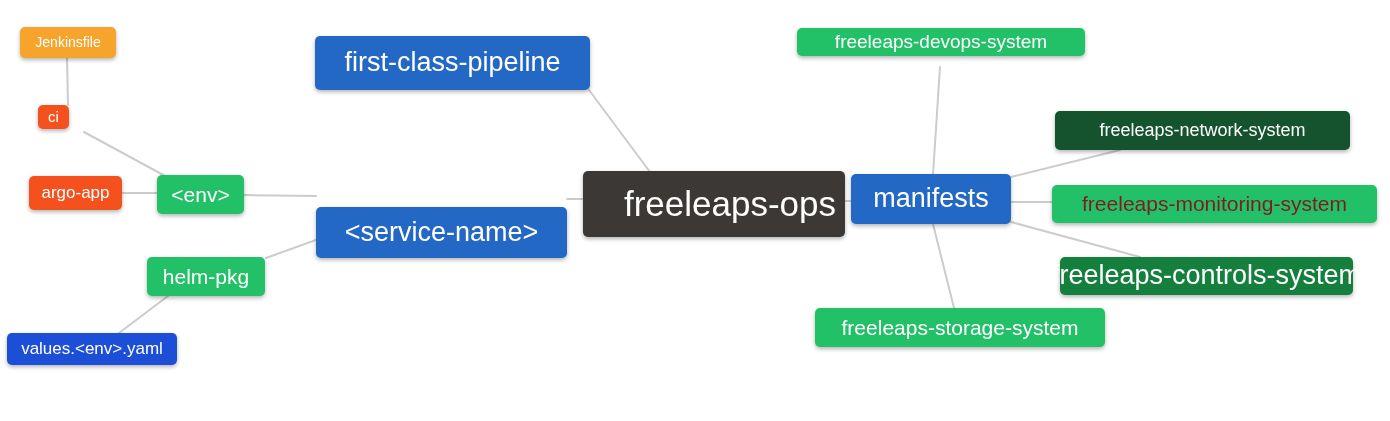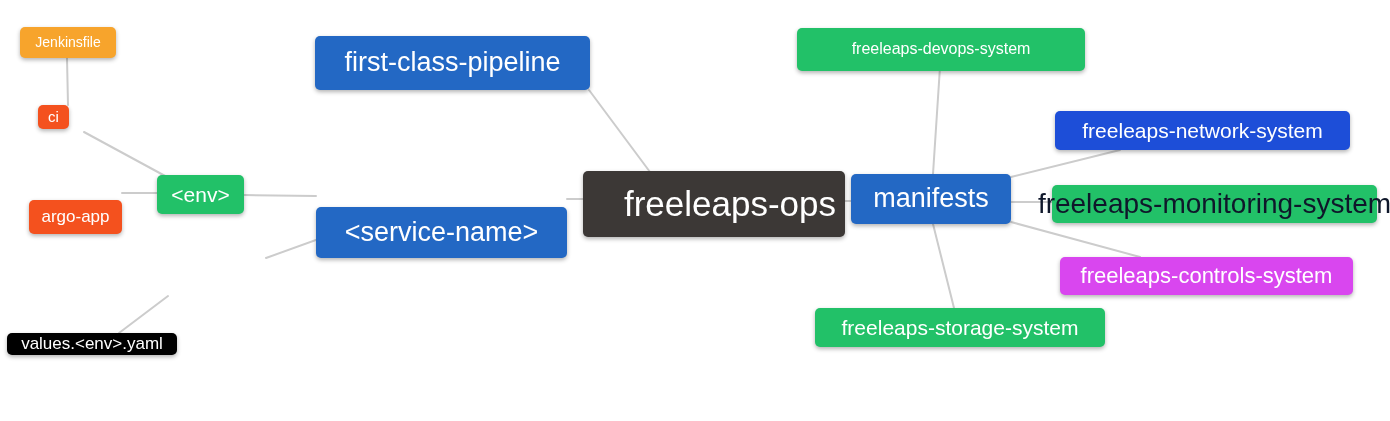--- a/index.html
+++ b/index.html
@@ -77,39 +77,42 @@
     </div>
     <div class="node level1" style="left: 316px; top: 172px; width: 251px; height: 51px; font-size: 27px; background: rgb(35, 104, 196); color: rgb(255, 255, 255); margin-top: 35px;">
       <span>&lt;service-name&gt;</span>
     </div>
     <div class="node level2" style="left: 157px; top: 175px; width: 87px; height: 39px; font-size: 21px; background: rgb(34, 193, 104); color: rgb(255, 255, 255);">
       <span>&lt;env&gt;</span>
     </div>
     <div class="node level1" style="left: 851px; top: 174px; width: 160px; height: 50px; font-size: 27px; background: rgb(35, 104, 196); color: rgb(255, 255, 255);">
       <span>manifests</span>
     </div>
-    <div class="node level2" style="left: 797px; top: 28px; width: 288px; height: 43px; font-size: 16px; background: rgb(34, 193, 104); color: rgb(255, 255, 255);">
+    <div class="node level2" style="left: 147px; top: 257px; width: 118px; height: 39px; font-size: 21px; background: rgb(34, 193, 104); color: rgb(255, 255, 255);">
+      <span>helm-pkg</span>
+    </div>
+    <div class="node level2" style="left: 797px; top: 28px; width: 288px; height: 28px; font-size: 19px; background: rgb(34, 193, 104); color: rgb(255, 255, 255);">
       <span>freeleaps-devops-system</span>
     </div>
-    <div class="node level2" style="left: 1055px; top: 111px; width: 295px; height: 39px; font-size: 21px; background: #1d4ed8; color: rgb(255, 255, 255);">
+    <div class="node level2" style="left: 1055px; top: 111px; width: 295px; height: 39px; font-size: 18px; background: #14532d; color: rgb(255, 255, 255);">
       <span>freeleaps-network-system</span>
     </div>
-    <div class="node level2" style="left: 1052px; top: 185px; width: 325px; height: 38px; font-size: 28px; background: rgb(34, 193, 104); color: #0f172a;">
+    <div class="node level2" style="left: 1052px; top: 185px; width: 325px; height: 38px; font-size: 21px; background: rgb(34, 193, 104); color: #7f1d1d;">
       <span>freeleaps-monitoring-system</span>
     </div>
-    <div class="node level2" style="left: 1060px; top: 257px; width: 293px; height: 38px; font-size: 22px; background: #d946ef; color: rgb(255, 255, 255);">
+    <div class="node level2" style="left: 1060px; top: 257px; width: 293px; height: 38px; font-size: 27px; background: #15803d; color: rgb(255, 255, 255);">
       <span>freeleaps-controls-system</span>
     </div>
     <div class="node level2" style="left: 815px; top: 308px; width: 290px; height: 39px; font-size: 21px; background: rgb(34, 193, 104); color: rgb(255, 255, 255);">
       <span>freeleaps-storage-system</span>
     </div>
-    <div class="node level3" style="left: 29px; top: 176px; width: 93px; height: 34px; font-size: 17px; background: rgb(244, 81, 30); color: rgb(255, 255, 255); margin-top: 24px;">
+    <div class="node level3" style="left: 29px; top: 176px; width: 93px; height: 34px; font-size: 17px; background: rgb(244, 81, 30); color: rgb(255, 255, 255);">
       <span>argo-app</span>
     </div>
-    <div class="node level3" style="left: 7px; top: 333px; width: 170px; height: 22px; font-size: 17px; background: #000000; color: rgb(255, 255, 255);">
+    <div class="node level3" style="left: 7px; top: 333px; width: 170px; height: 32px; font-size: 17px; background: #1d4ed8; color: rgb(255, 255, 255);">
       <span>values.&lt;env&gt;.yaml</span>
     </div>
     <div class="node level3" style="left: 38px; top: 105px; width: 31px; height: 24px; font-size: 15px; background: rgb(244, 81, 30); color: rgb(255, 255, 255);">
       <span>ci</span>
     </div>
     <div class="node level4" style="left: 20px; top: 27px; width: 96px; height: 31px; font-size: 14px; background: rgb(247, 164, 44); color: rgb(255, 255, 255); align-items: center;">
       <span>Jenkinsfile</span>
     </div>
   </div>
 

